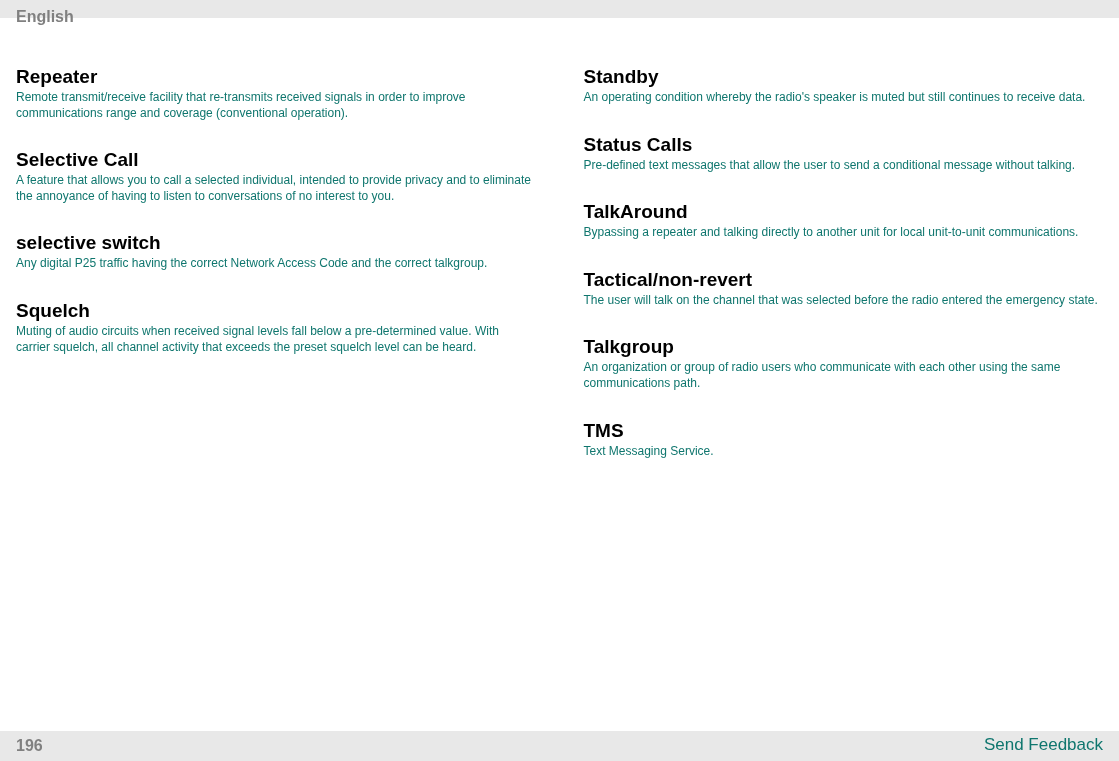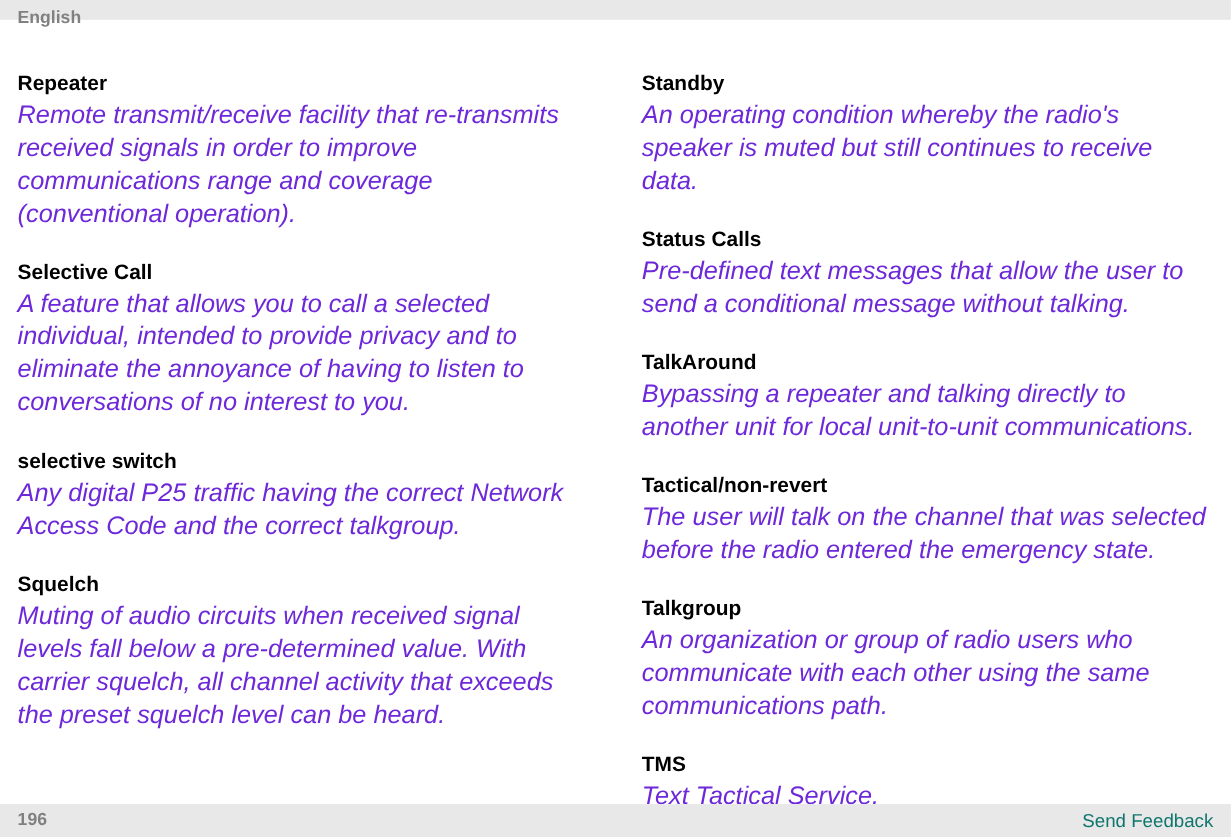--- a/index.html
+++ b/index.html
@@ -35,35 +35,34 @@
     .entry {
       margin-bottom: 28px;
     }
     .term {
       font-weight: bold;
       font-size: 19px;
       color: #000;
       margin-bottom: 2px;
     }
     .definition {
-      font-size: 23px;
-      color: #6d28d9;
+      font-size: 12px;
+      color: #0f766e;
       line-height: 1.3;
-      font-style: italic;
     }
     .footer {
       position: absolute;
       bottom: 0;
       left: 0;
       right: 0;
       background: #e8e8e8;
       padding: 6px 16px;
       display: flex;
       justify-content: space-between;
-      align-items: flex-start;
+      align-items: flex-end;
       height: 30px;
     }
     .page-number {
       font-weight: bold;
       font-size: 16px;
       color: #808080;
     }
     .feedback-link {
       color: #0f766e;
       font-size: 17px;
@@ -113,21 +112,21 @@
     <div class="entry">
       <div class="term">Tactical/non-revert</div>
       <div class="definition">The user will talk on the channel that was selected before the radio entered the emergency state.</div>
     </div>
     <div class="entry">
       <div class="term">Talkgroup</div>
       <div class="definition">An organization or group of radio users who communicate with each other using the same communications path.</div>
     </div>
     <div class="entry">
       <div class="term">TMS</div>
-      <div class="definition">Text Tactical Service.</div>
+      <div class="definition">Text Messaging Service.</div>
     </div>
   </div>
 </div>
 
 <div class="footer">
   <span class="page-number">196</span>
   <span class="feedback-link">Send Feedback</span>
 </div>
 
 </body></html>

